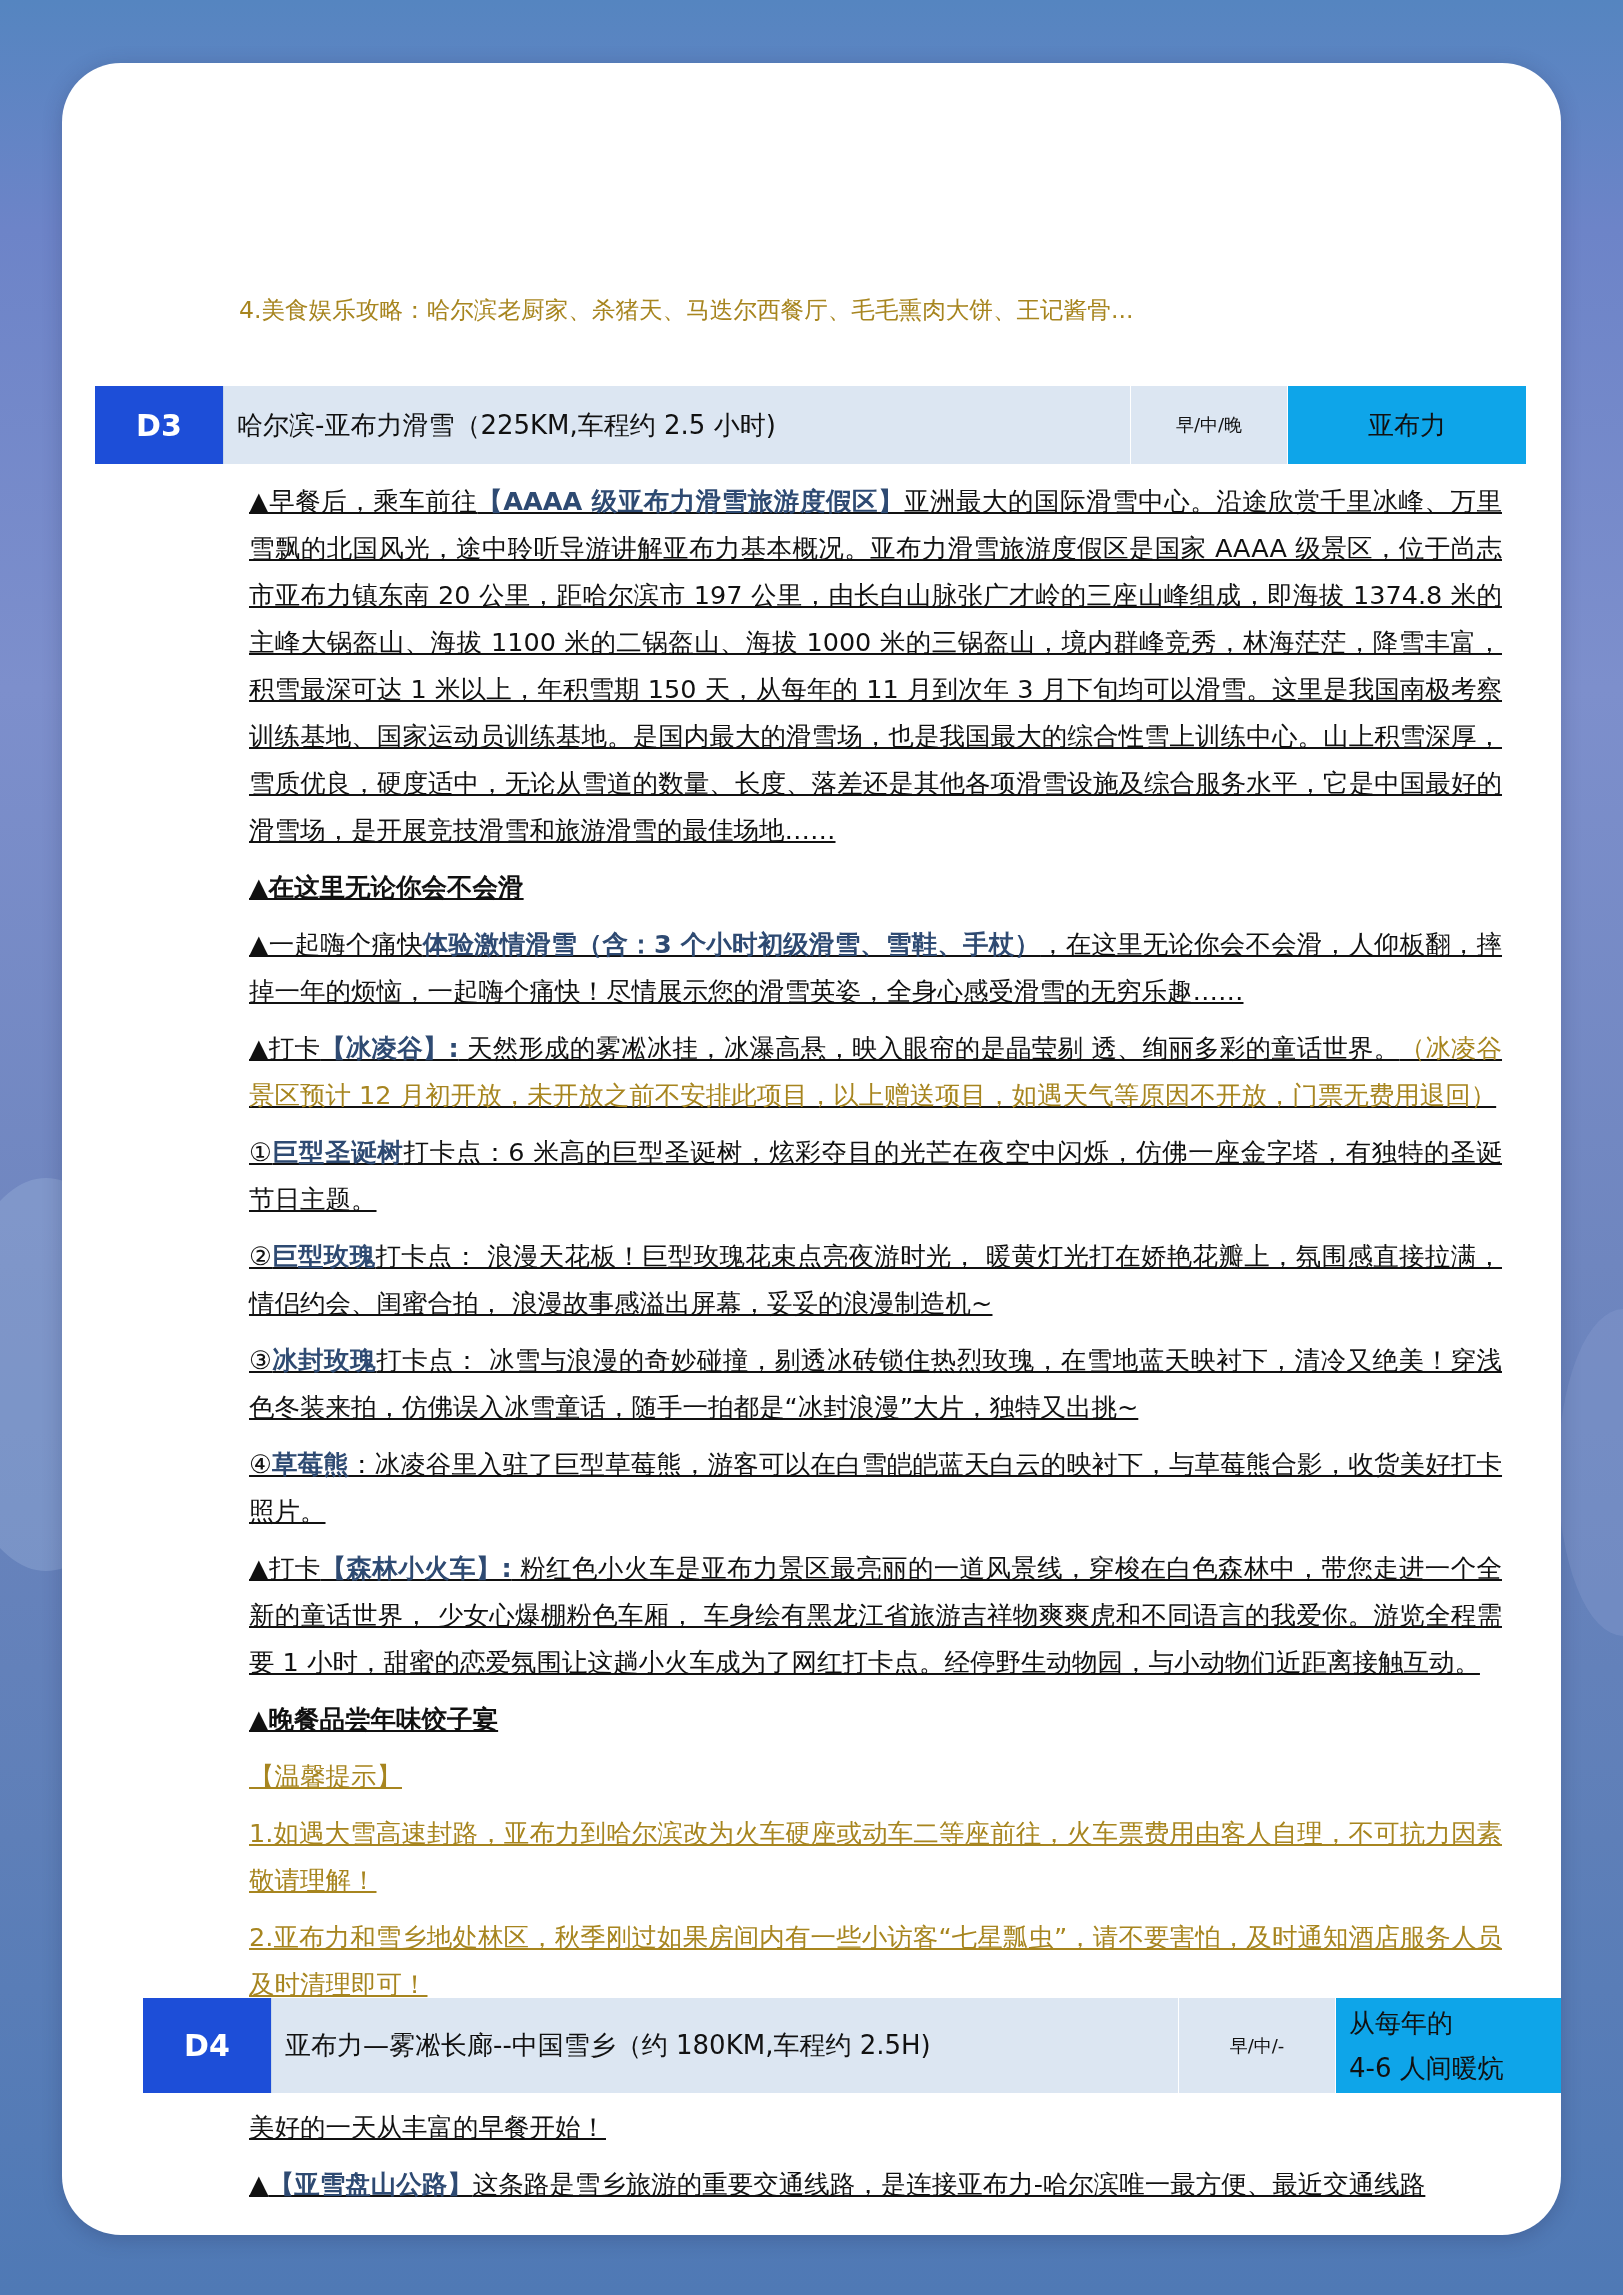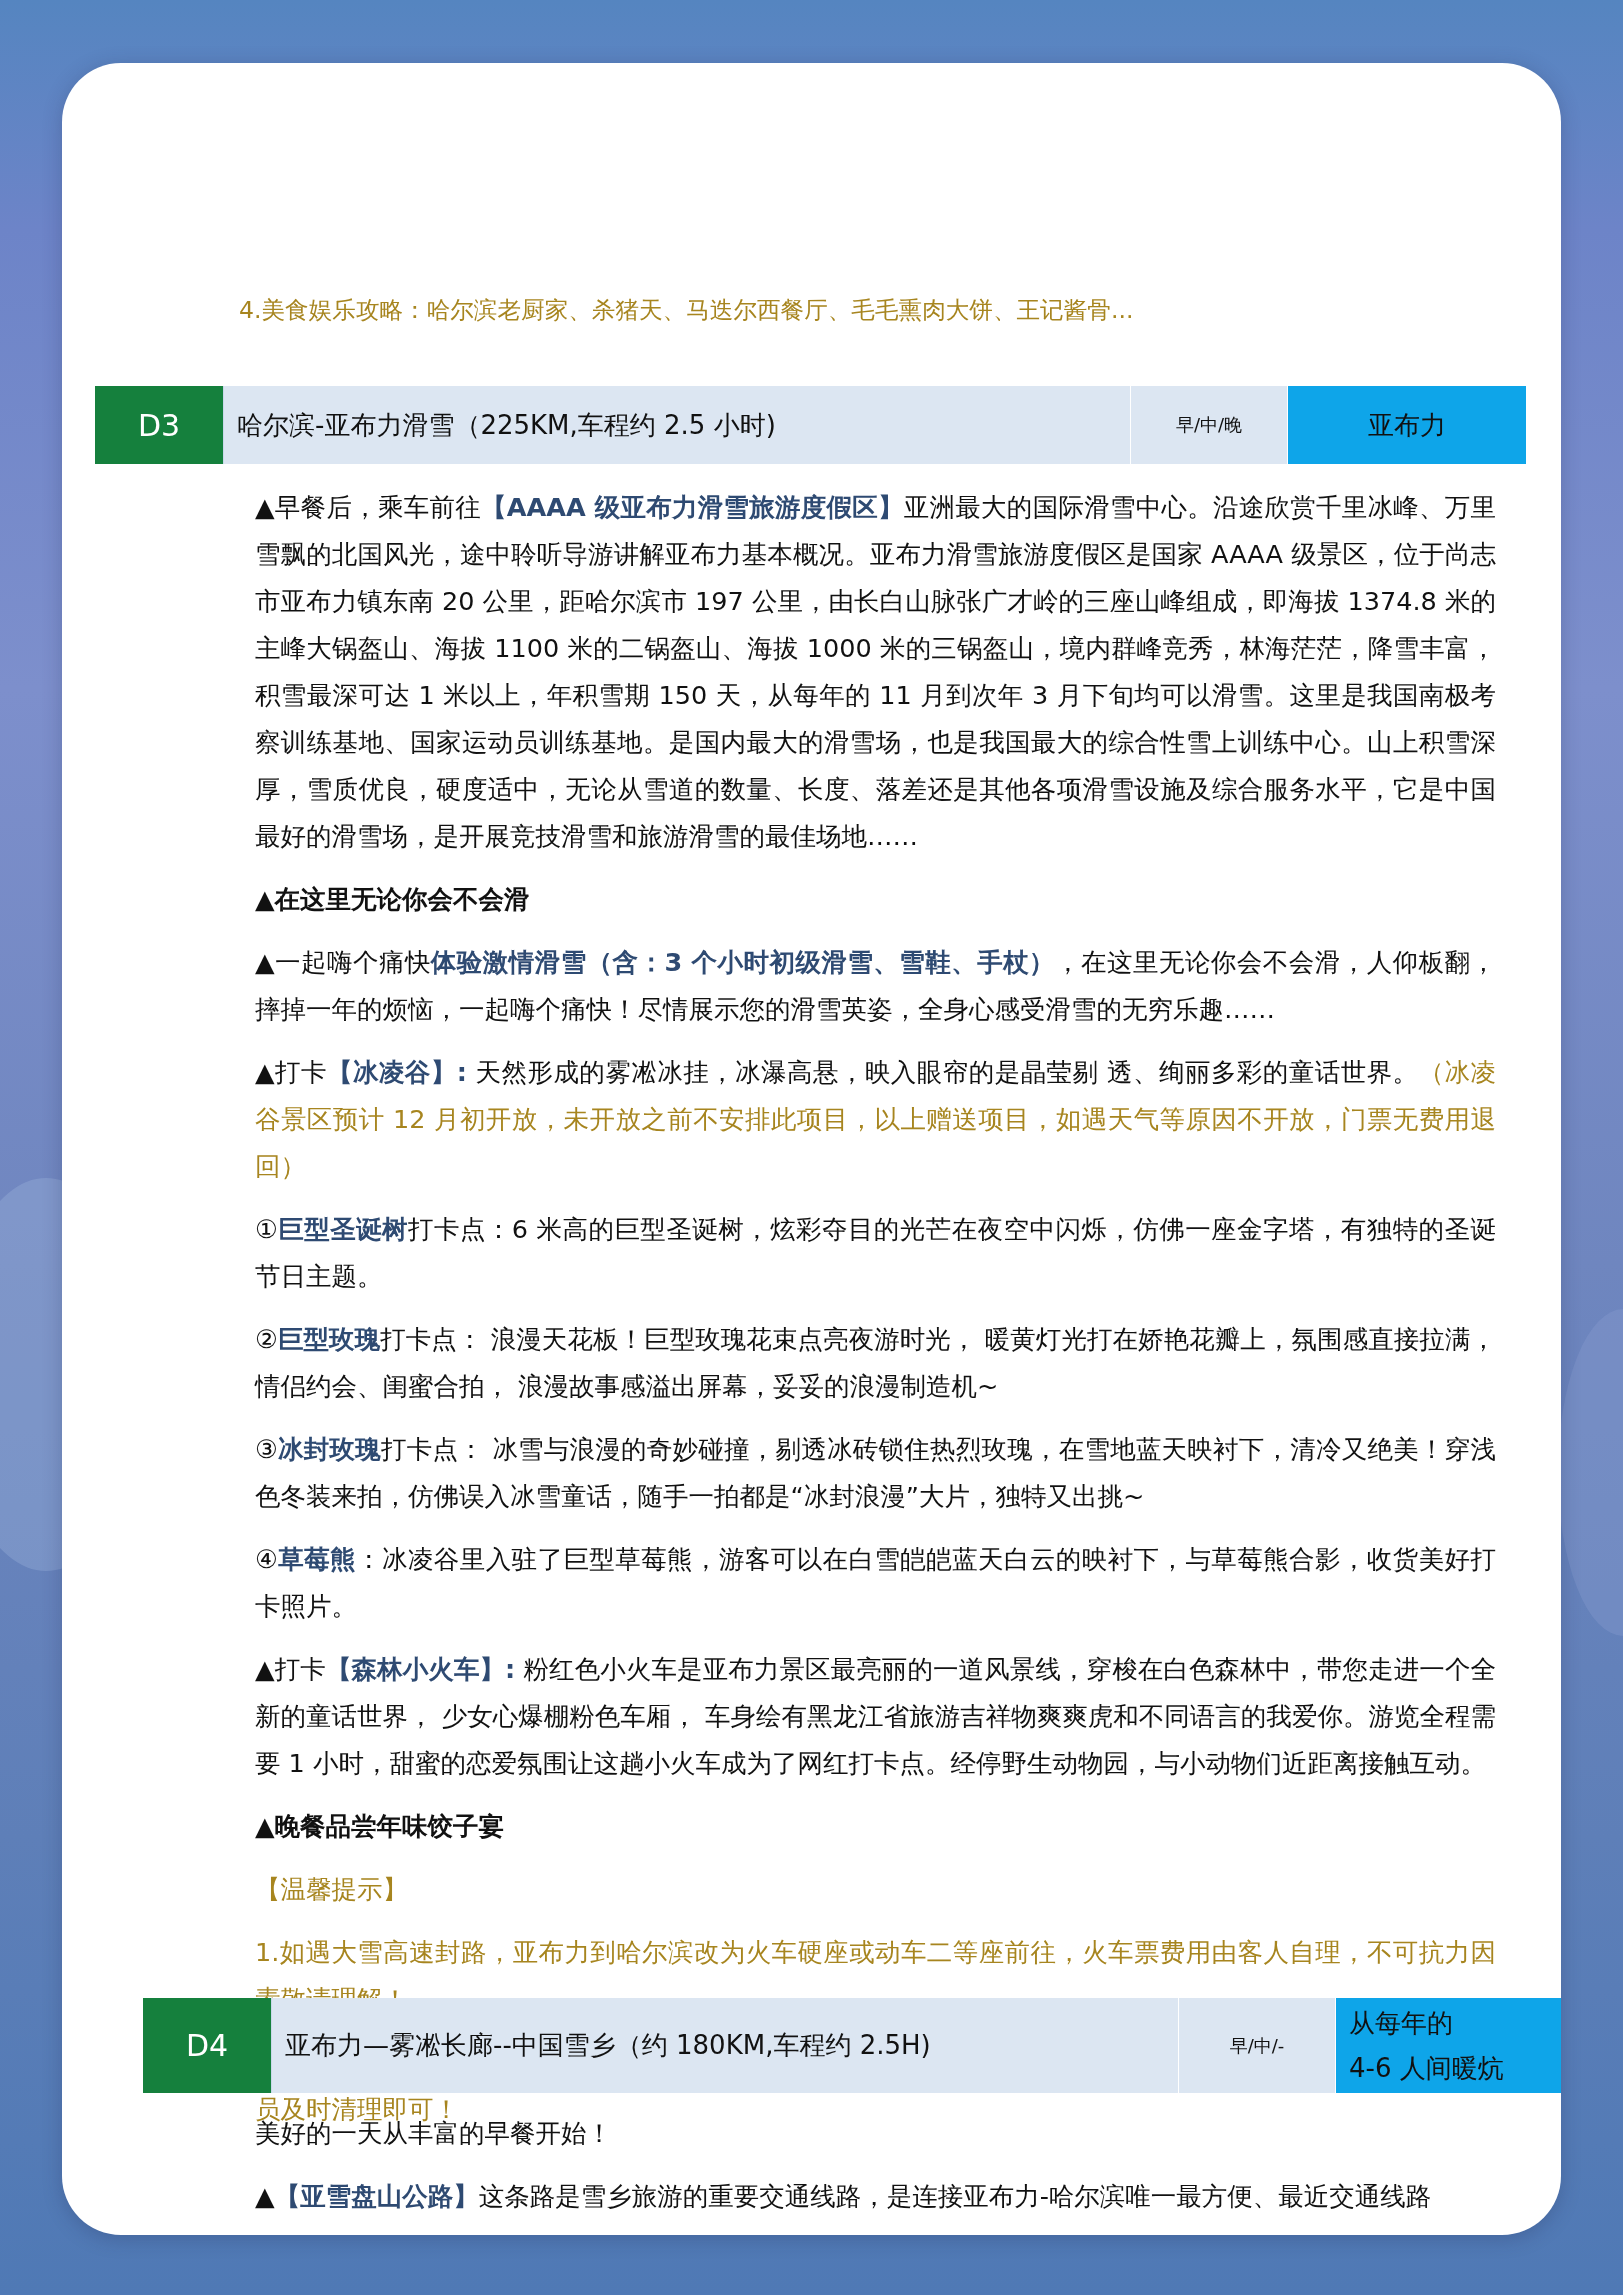--- a/index.html
+++ b/index.html
@@ -14,21 +14,21 @@
     background:#fff; border-radius:59px; overflow:hidden;
     box-shadow:0 3.9px 19.6px rgba(30,40,80,.25);
   }
   .gold { color:#a7851f; }
   .blue { color:#2e4a72; font-weight:bold; }
   .food-tip { position:absolute; left:177px; top:232px; font-size:23.6px; line-height:31px; }
   .day-row {
     position:absolute; left:33px; width:1431px; display:flex;
   }
   .day-cell {
-    width:128px; background:#15803d; color:#fff; font-weight:normal;
+    width:128px; background:#1d4ed8; color:#fff; font-weight:bold;
     font-size:30px; display:flex; align-items:center; justify-content:center;
     border-right:1.3px solid #c9d8ea;
   }
   .title-cell {
     flex:1; background:#dce6f2; display:flex; align-items:center;
     padding-left:13px; font-size:26px; font-weight:normal; color:#111;
     border-right:1.3px solid #fff;
   }
   .meal-cell {
     width:156px; background:#dce6f2; display:flex; align-items:center; justify-content:center;
@@ -38,21 +38,21 @@
     width:238px; background:#0ea5e9; display:flex; flex-direction:column; justify-content:center;
     font-size:26px; color:#111;
   }
   .hotel-cell.center { align-items:center; }
   .hotel-cell.left { align-items:flex-start; padding-left:13px; box-sizing:border-box; }
   .hotel-cell .hl { line-height:45px; }
   .body-block {
     position:absolute; left:177px; width:1273px; font-size:25.5px; line-height:47px; color:#111;
     text-align:justify;
   }
-  .body-block p { margin:16px; }
+  .body-block p { margin:10px;text-decoration:underline; }
   .bold-line { font-weight:bold; }
 </style>
 </head>
 <body>
 
 <div class="bg-deco" style="left:-52px;top:1178px;width:196px;height:393px;background:#9fb4dc;"></div>
 <div class="bg-deco" style="left:1558px;top:1309px;width:131px;height:327px;background:#8a9fd0;"></div>
 
 <div class="card">
 

